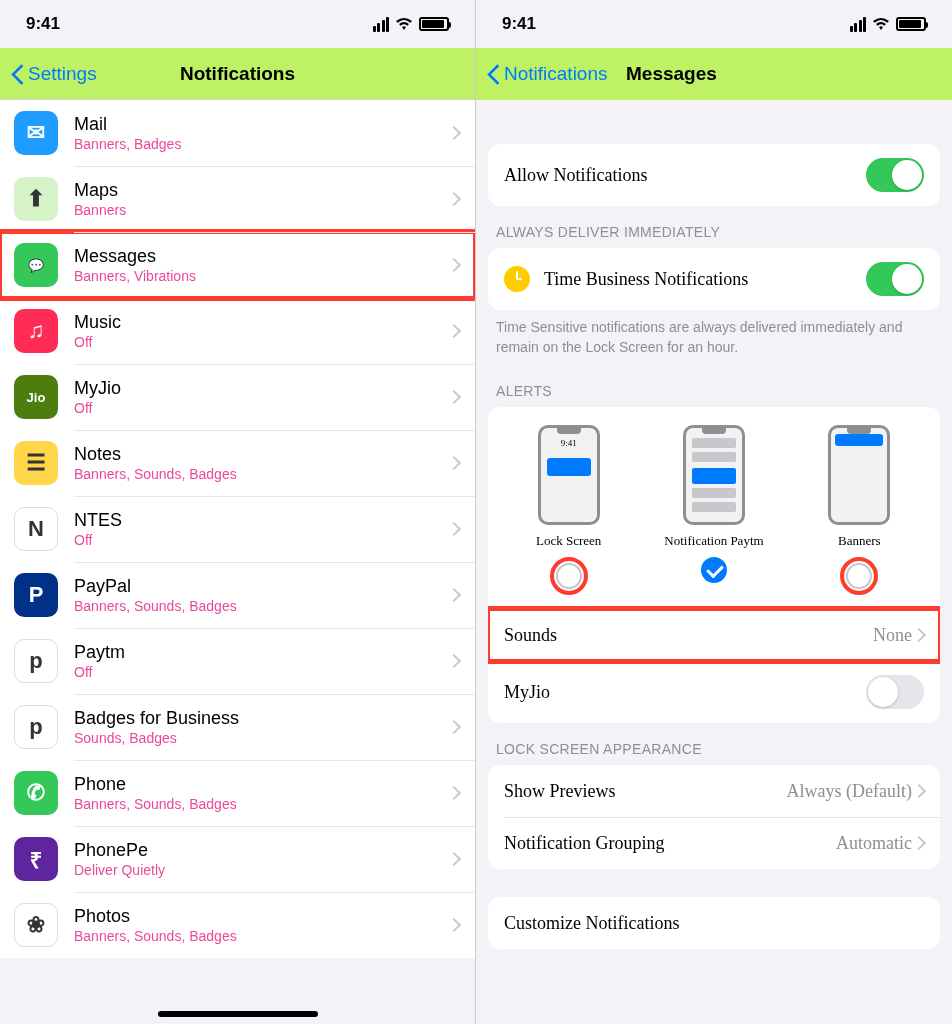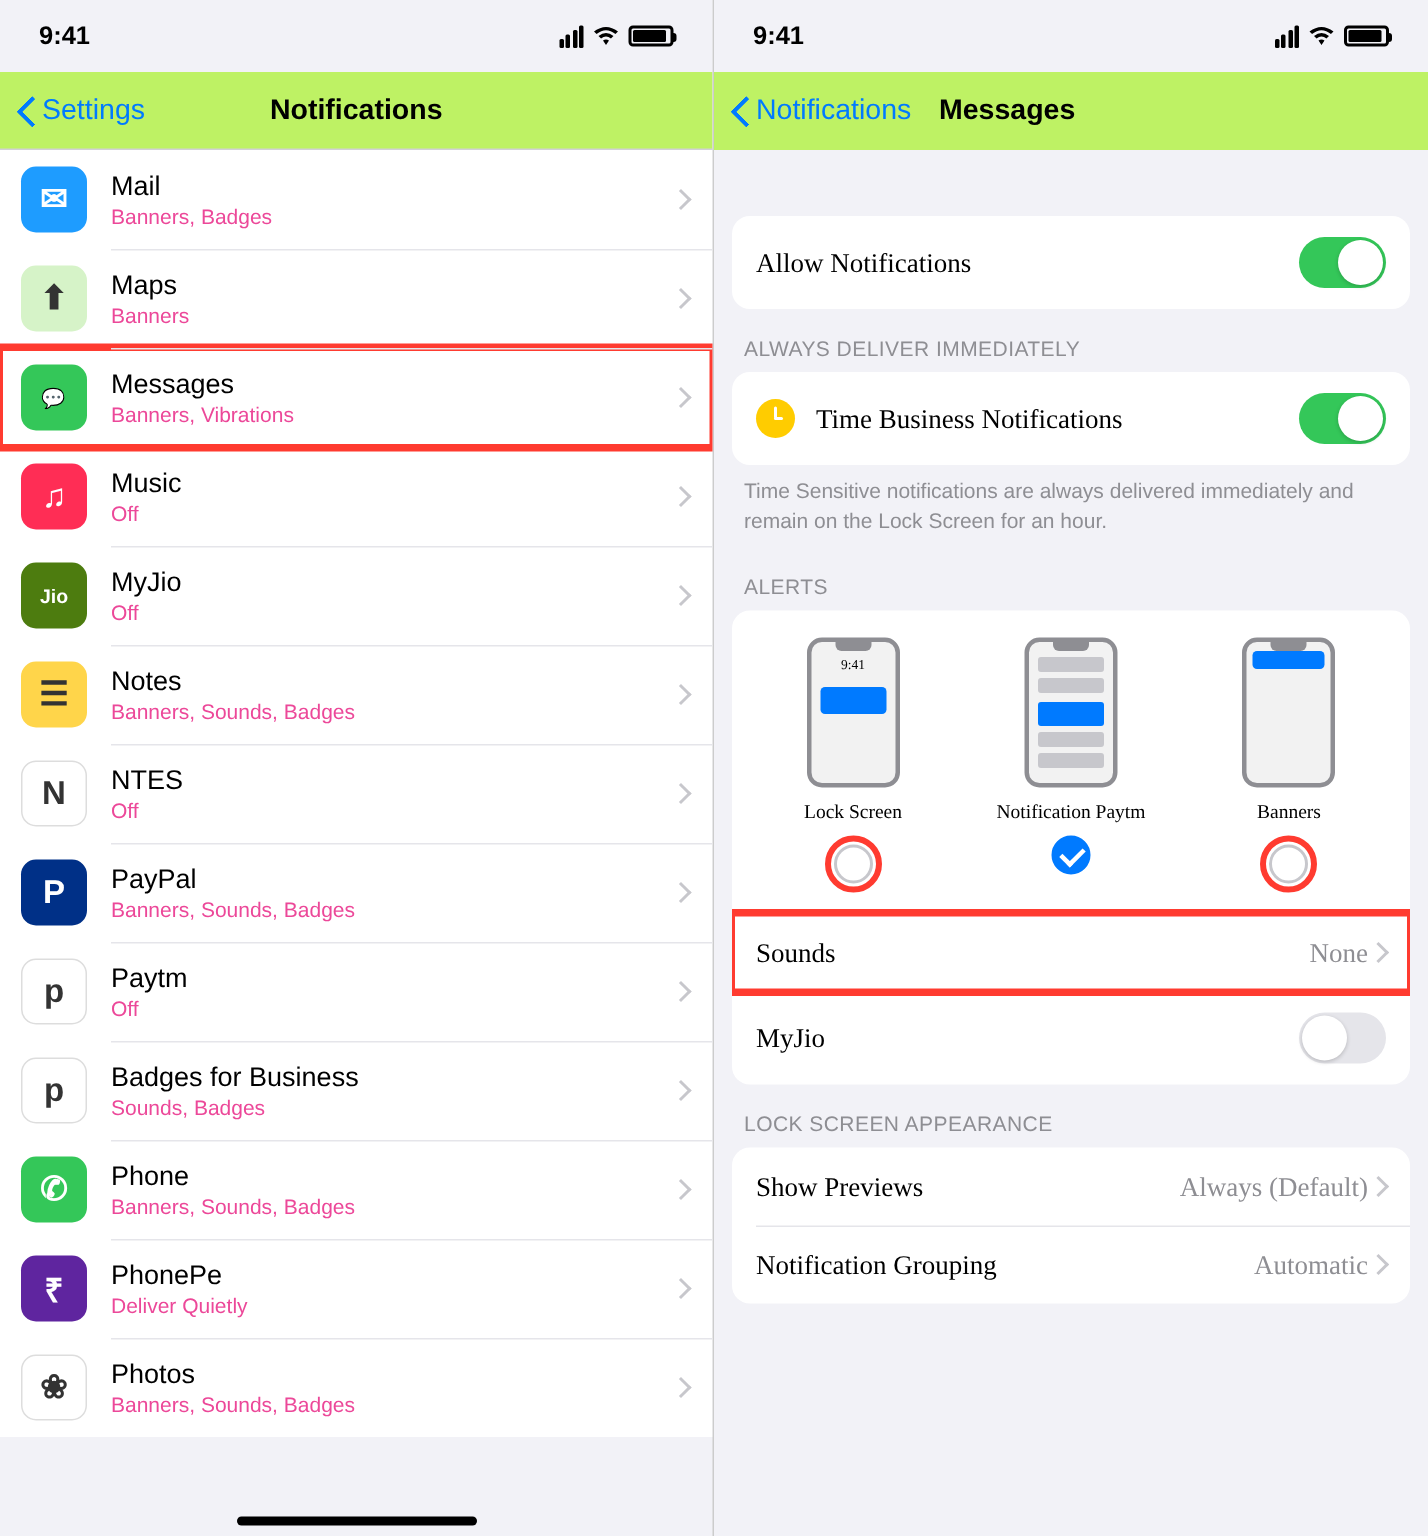--- a/index.html
+++ b/index.html
@@ -517,13 +517,18 @@
       <span class="chevron"></span>
     </div>
     <div class="crow">
       <div class="crow-label">Notification Grouping</div>
       <div class="crow-value">Automatic</div>
       <span class="chevron"></span>
     </div>
   </div>
 
   <div style="height:28px"></div>
+  <div class="card">
+    <div class="crow">
+      <div class="crow-label">Customize Notifications</div>
+    </div>
+  </div>
 </div>
 
 </body></html>

